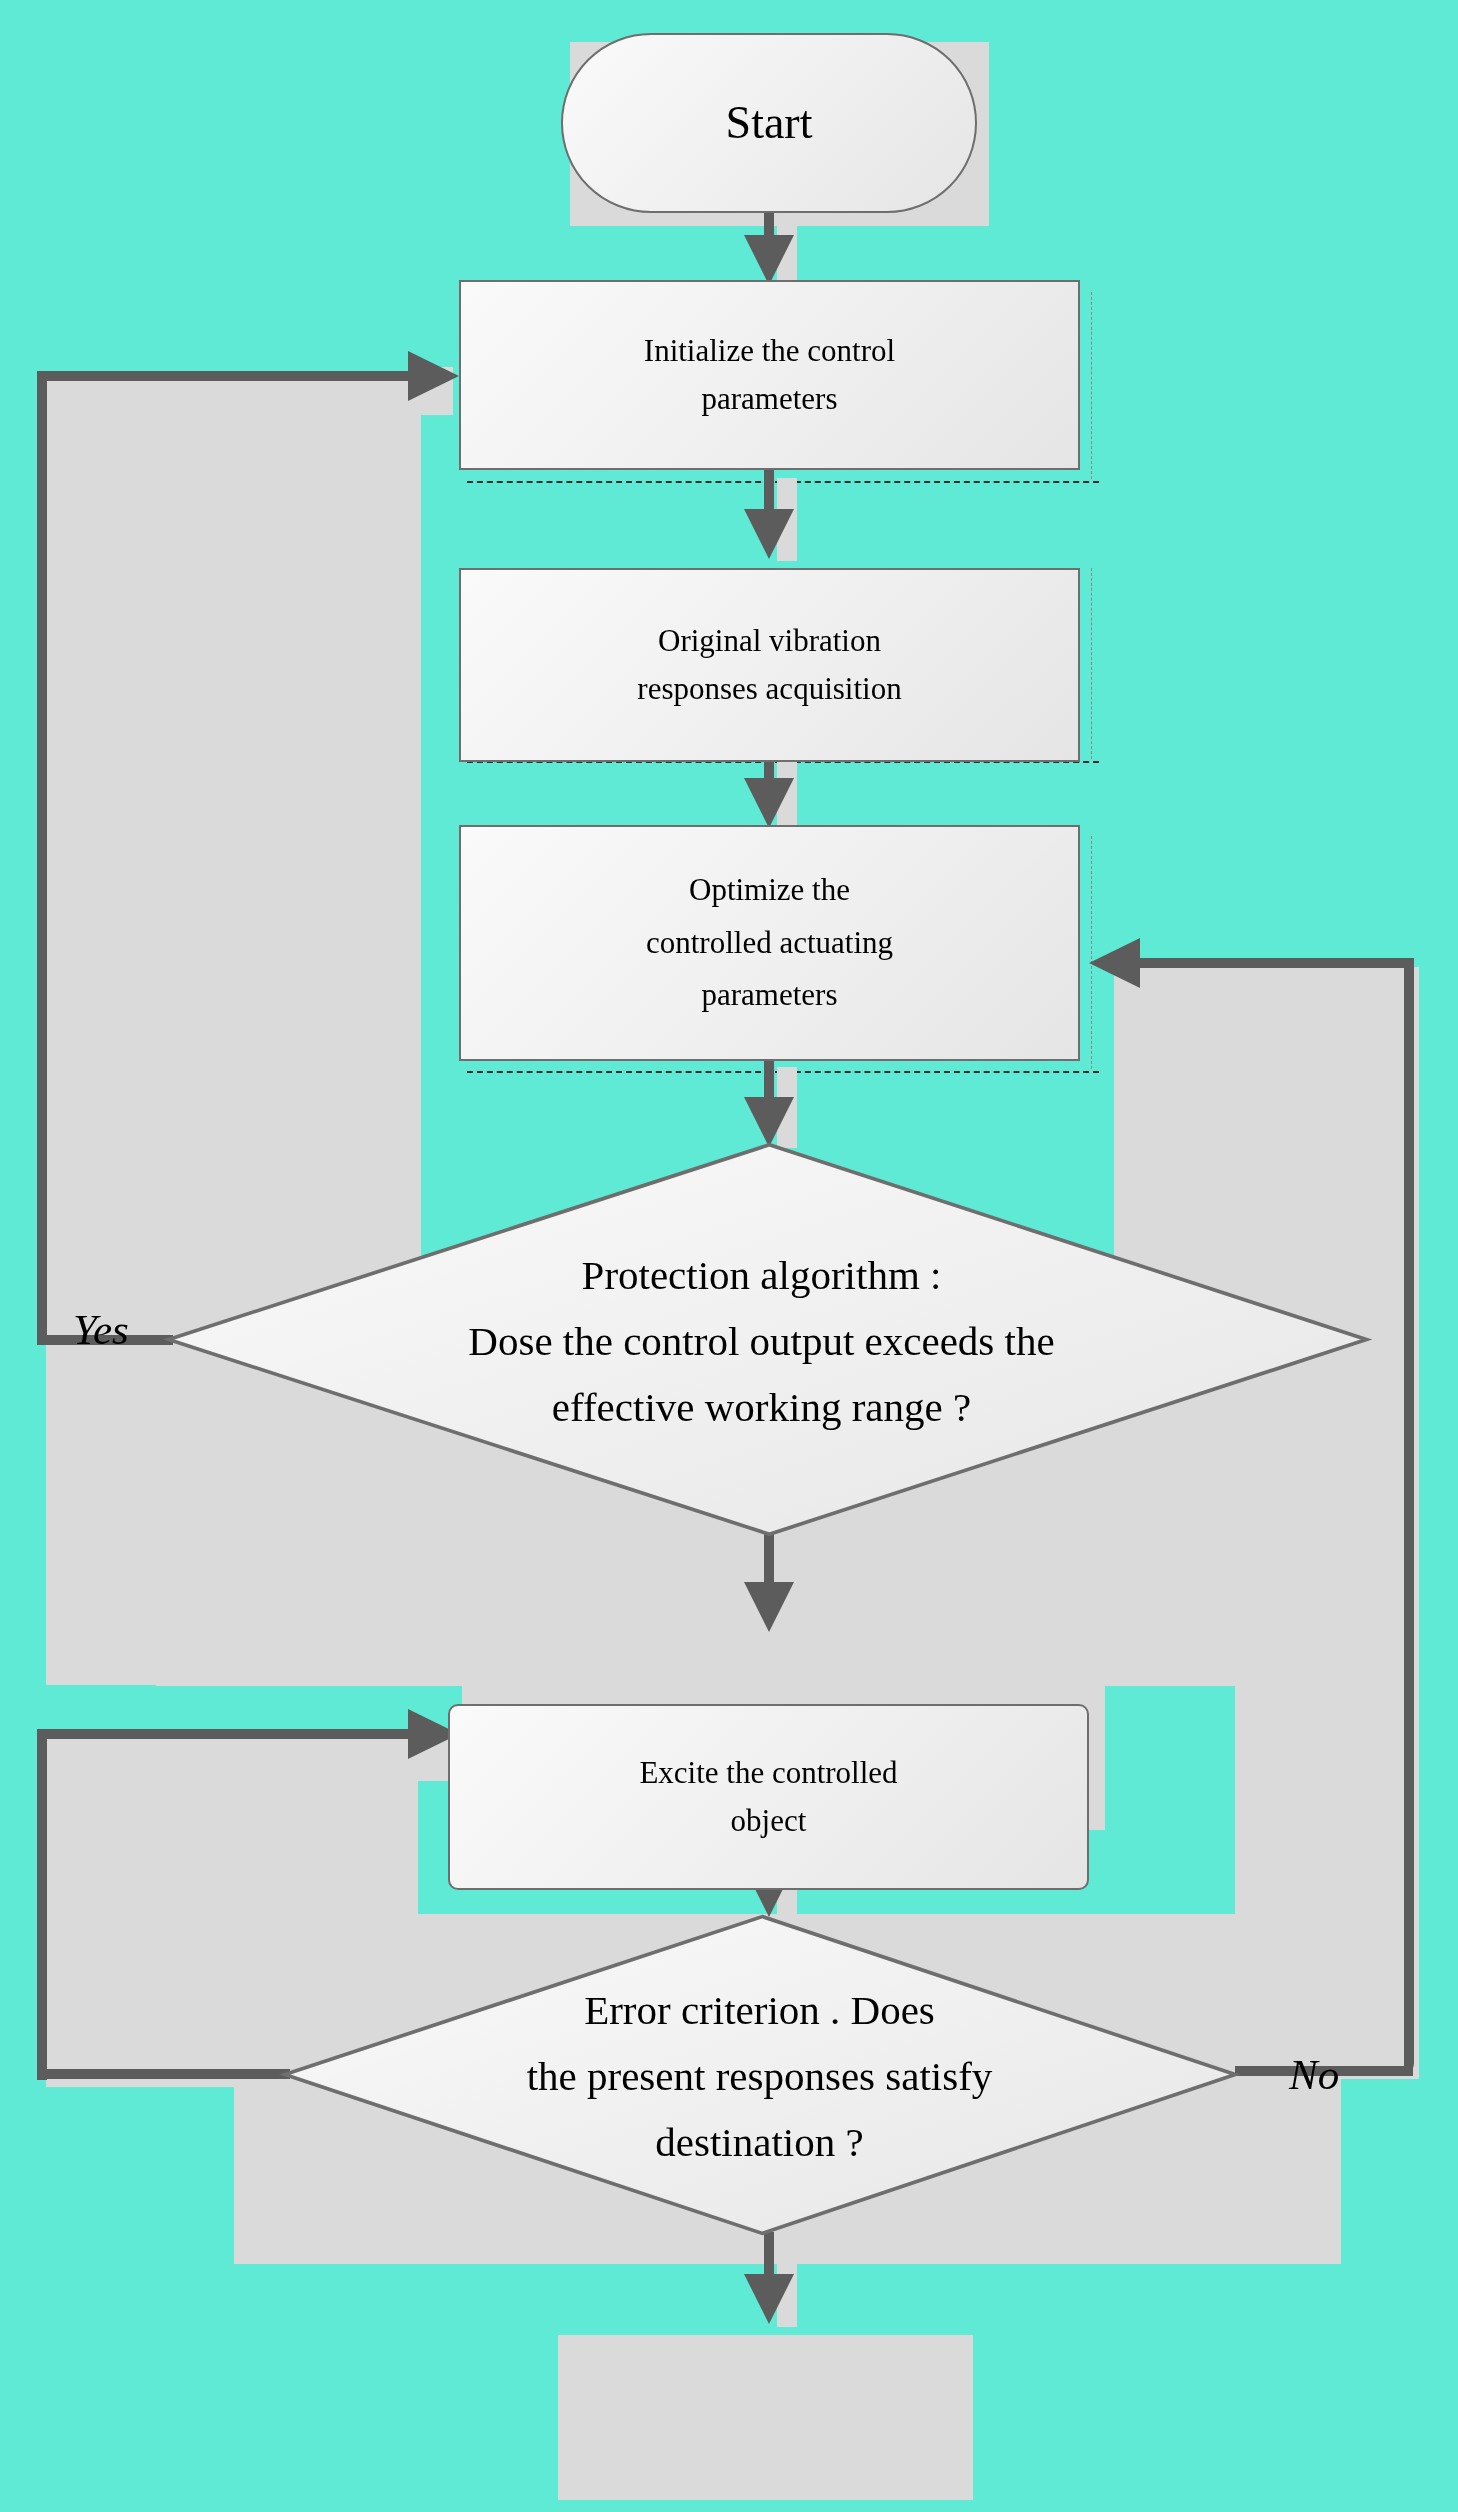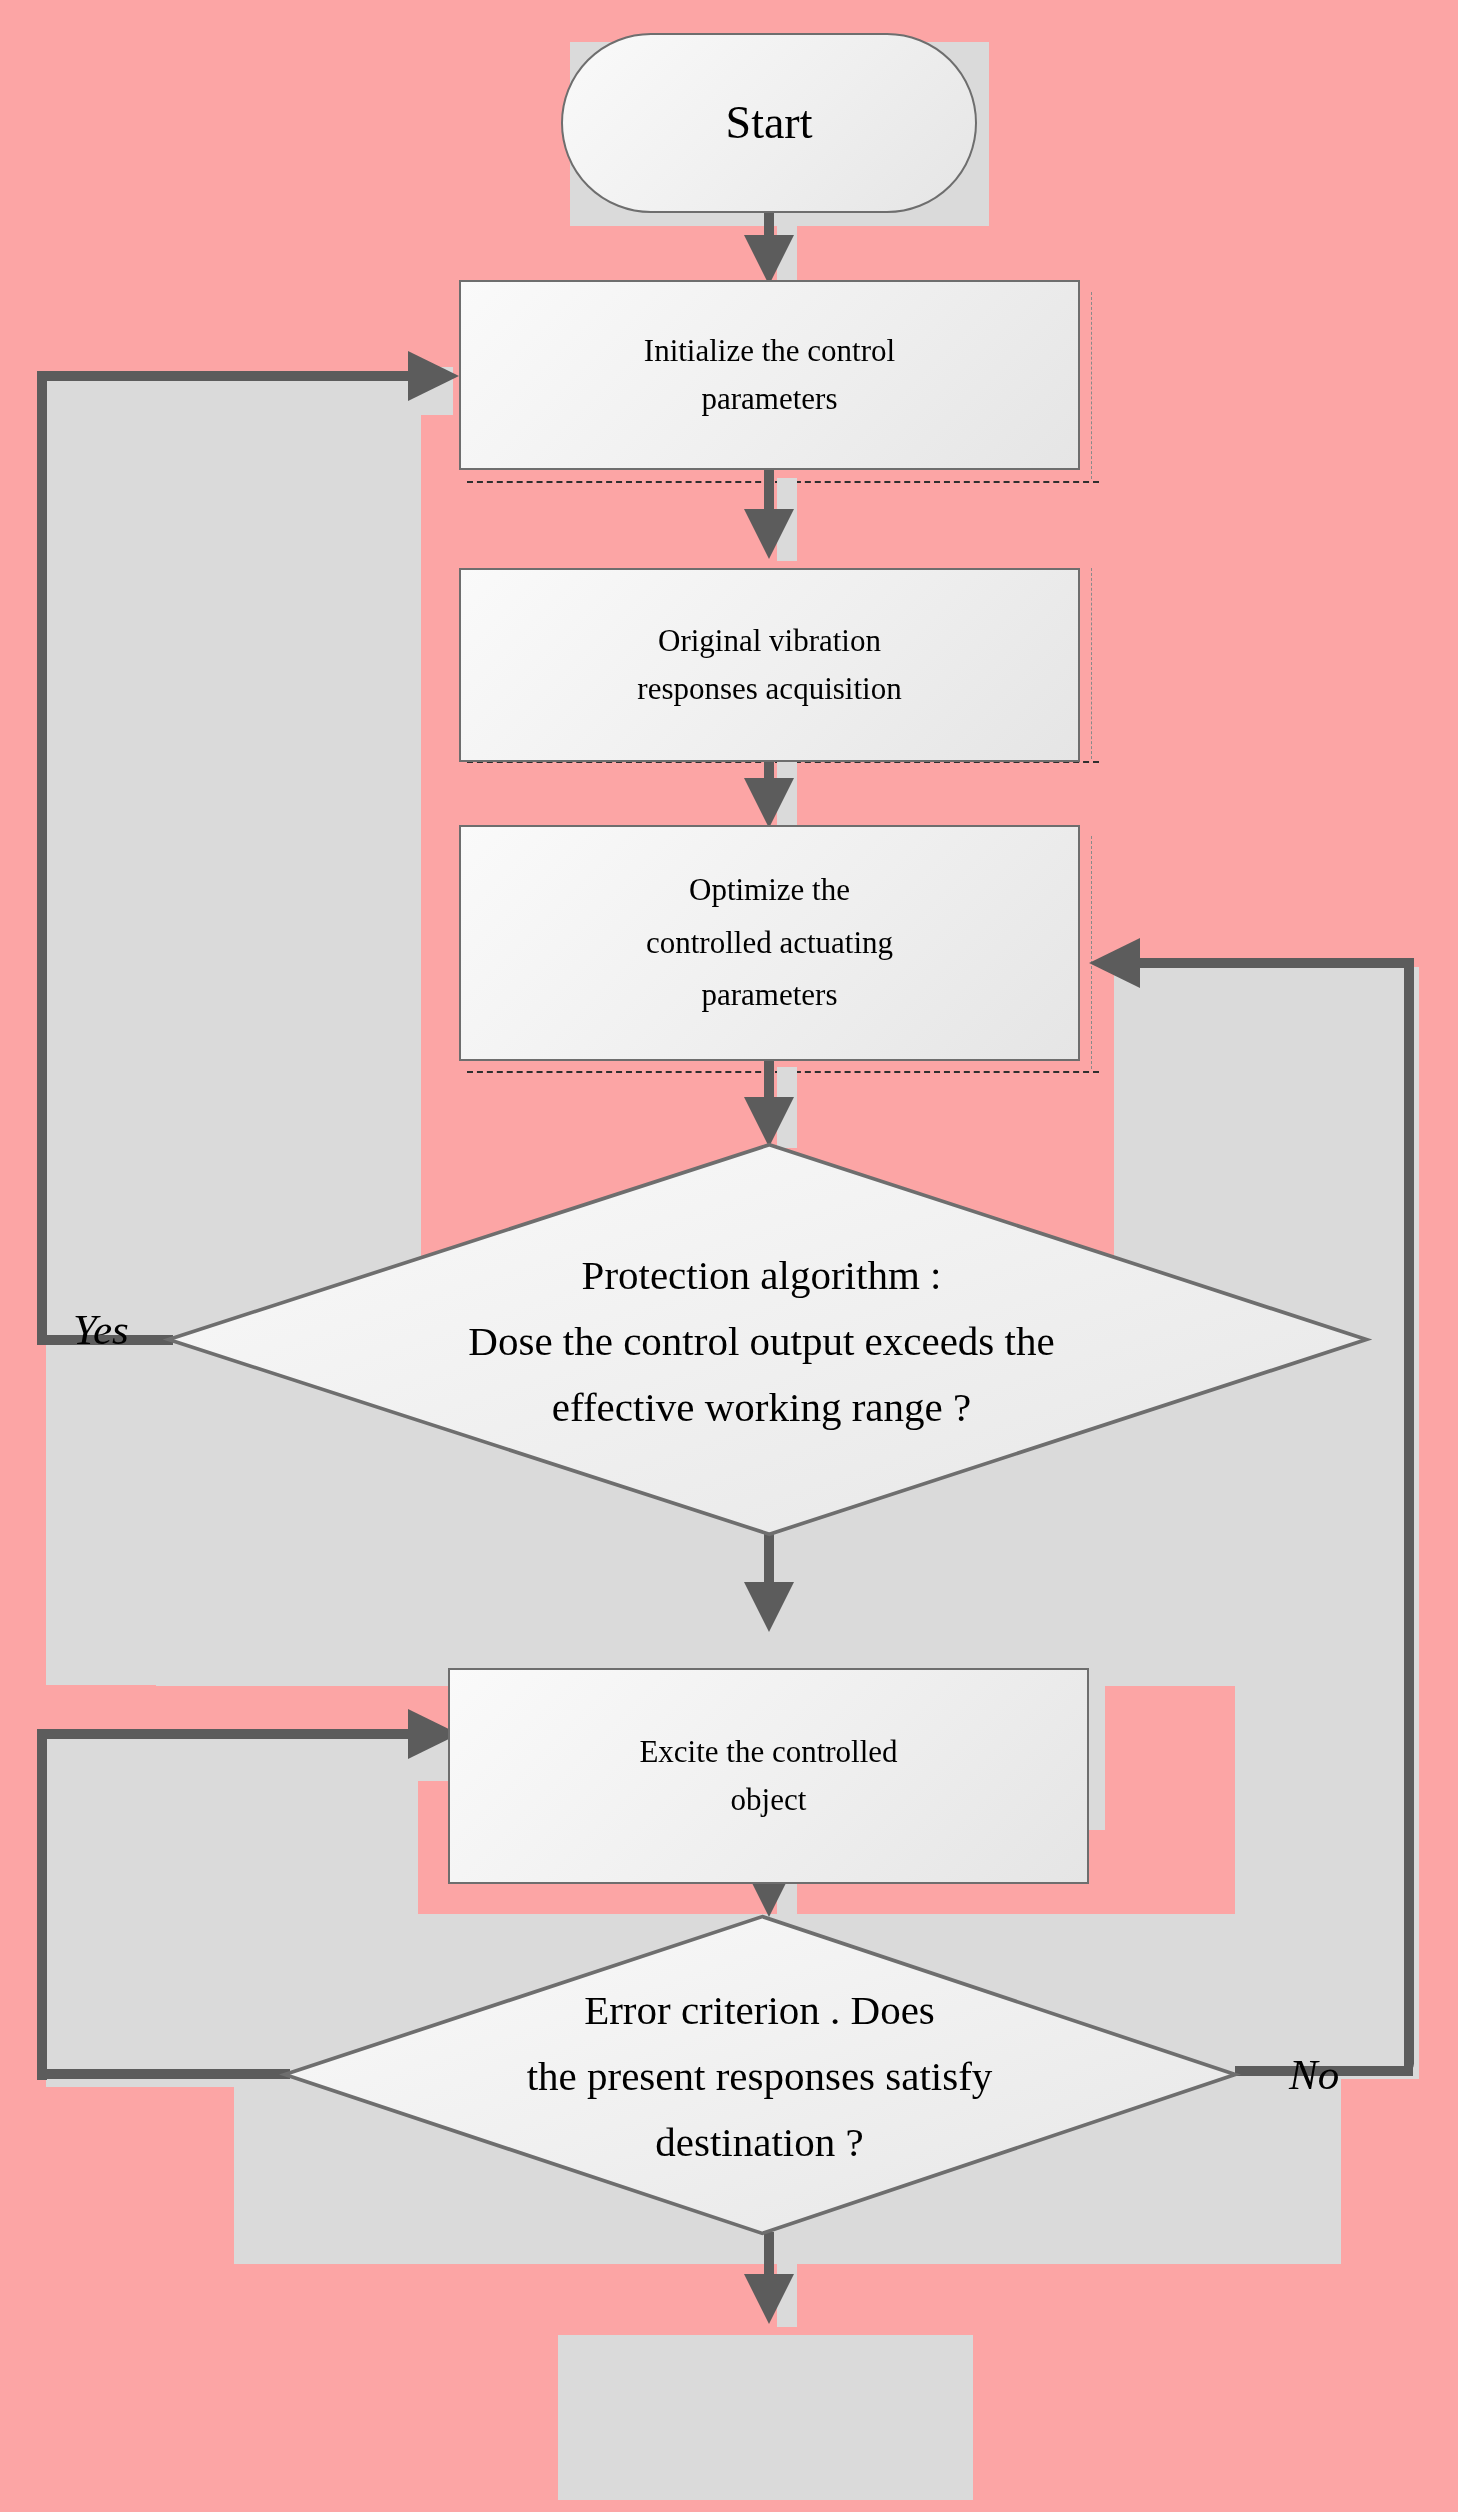--- a/index.html
+++ b/index.html
@@ -1,19 +1,19 @@
 <!DOCTYPE html>
 <html style="font-size:14.7px"><head>
 <meta charset="utf-8">
 <style>
   html,body{margin:0;padding:0;background:#ffffff;}
   #canvas{
     position:relative;
     width:1459px;height:2512px;
-    background:#fca5a5;
+    background:#5eead4;
     font-family:"Liberation Serif","DejaVu Serif",serif;
     overflow:hidden;
   }
   .shadow{position:absolute;background:#dadada;}
   .seg{position:absolute;background:#5c5c5c;}
   .node{
     position:absolute;
     background:linear-gradient(135deg,#fafafa 0%,#efefef 55%,#e5e5e5 100%);
     border:2.8px solid #6e6e6e;
     box-sizing:border-box;
@@ -164,21 +164,21 @@
   <div class="node" style="left:459px;top:825px;width:621px;height:236px;">
     <div class="nlabel" style="line-height:1.7;">Optimize the
 controlled actuating
 parameters</div>
   </div>
 
   <div class="dlabel" style="left:302px;top:1242px;width:919px;">Protection algorithm :
 Dose the control output exceeds the
 effective working range ?</div>
 
-  <div class="node" style="left:448px;top:1668px;width:641px;height:216px;">
+  <div class="node" style="left:448px;top:1704px;width:641px;height:186px;border-radius:10px;">
     <div class="nlabel">Excite the controlled
 object</div>
   </div>
 
   <div class="dlabel" style="left:300px;top:1977px;width:919px;">Error criterion . Does
 the present responses satisfy
 destination ?</div>
 
 
   <div class="branch" style="left:73px;top:1257px;">Yes</div>

